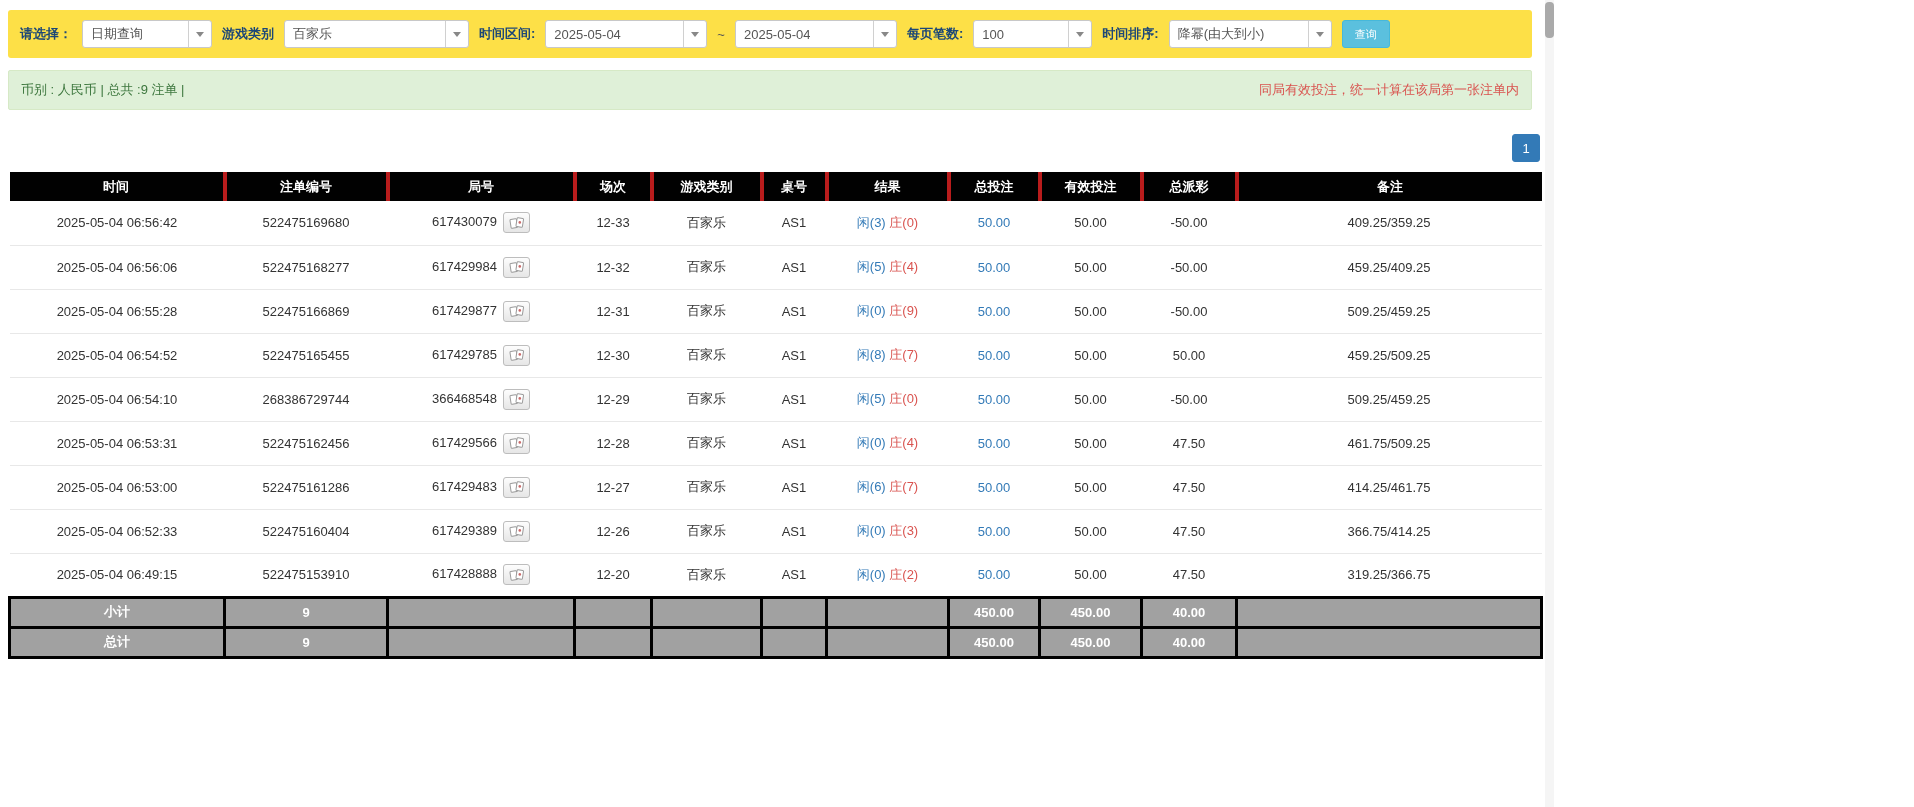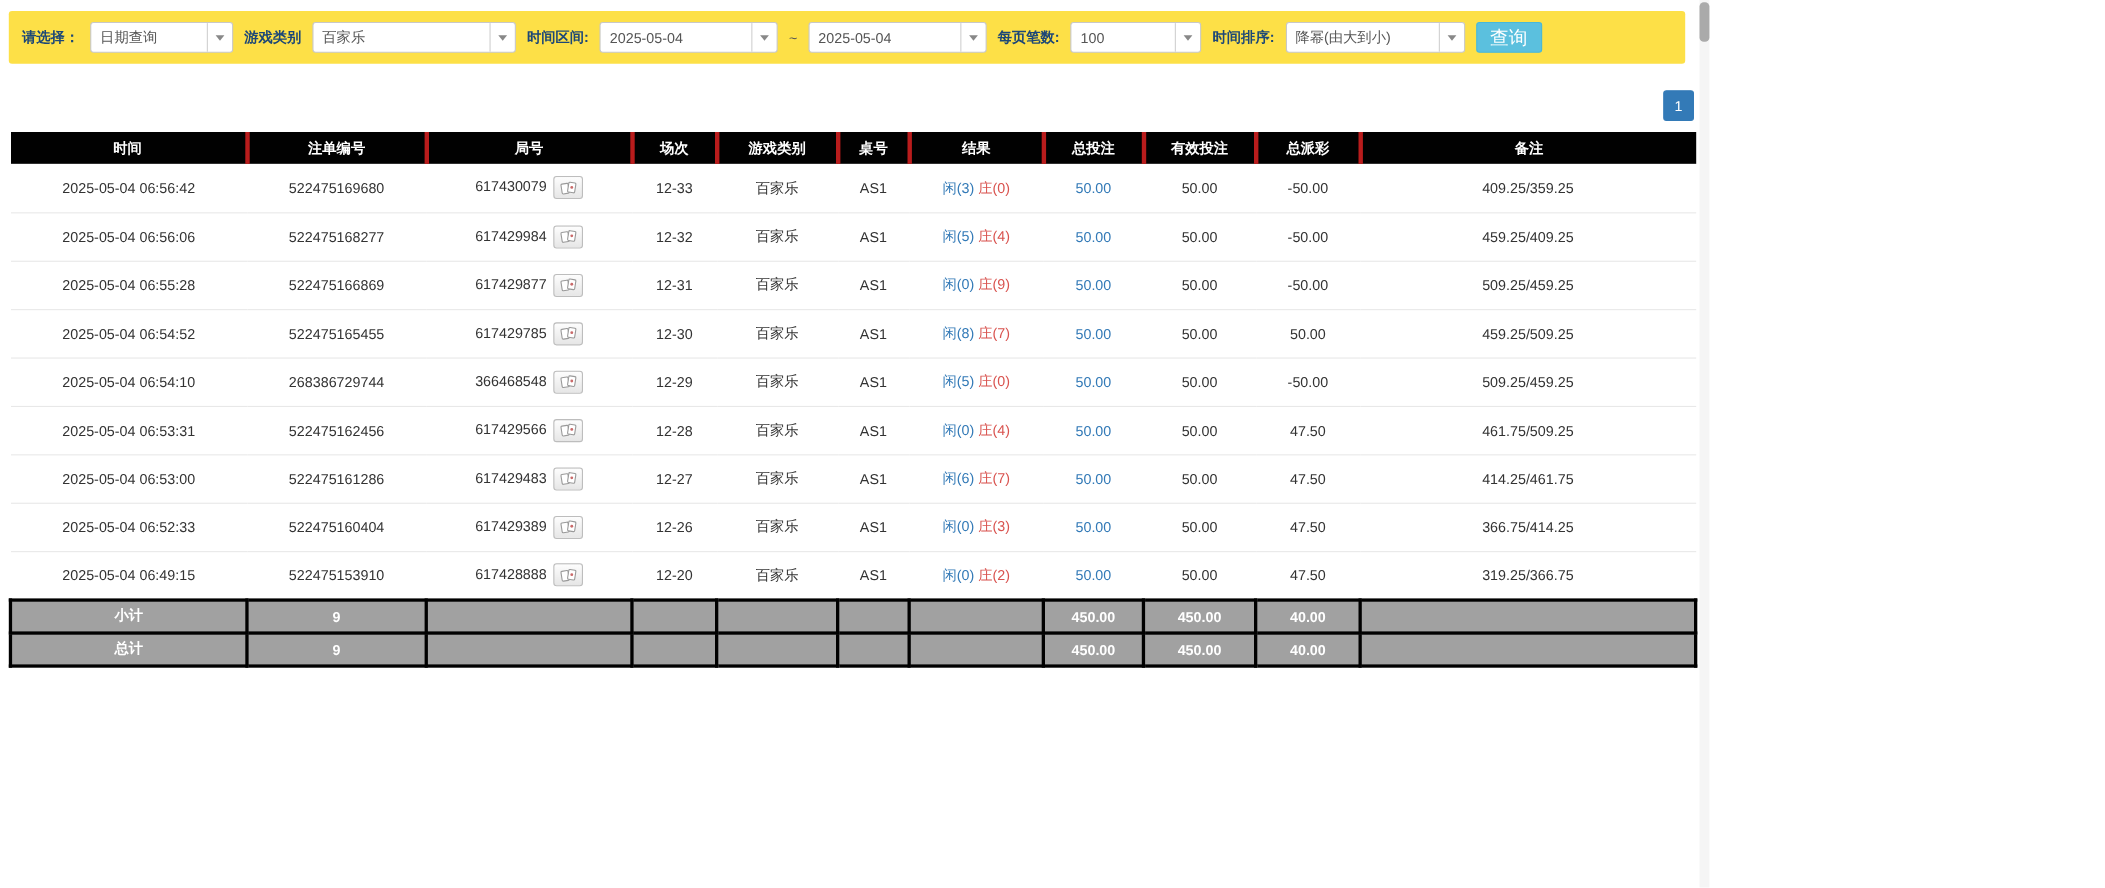--- a/index.html
+++ b/index.html
@@ -32,21 +32,21 @@
     width: 23px; align-self: stretch; border-left: 1px solid #d0d0d0;
     display: flex; align-items: center; justify-content: center; flex: none;
   }
   .caret { width: 0; height: 0; border-left: 4px solid transparent; border-right: 4px solid transparent; border-top: 5px solid #888; }
   .w130 { width: 130px; } .w185 { width: 185px; } .w155 { width: 162px; }
   .w97 { width: 119px; } .w163 { width: 163px; }
   .tilde { color: #555; }
   .btn-query {
     background: #5bc0de; border: 1px solid #46b8da; color: #fff;
     height: 28px; padding: 0 12px; border-radius: 3px; cursor: pointer;
-    font-size: 17px; font-family: inherit; text-align: right;
+    font-size: 11px; font-family: inherit; text-align: right;
   }
 
   
   .summary-bar {
     margin: 12px 8px 0 8px; width: 1524px;
     background: #dff0d8; border: 1px solid #d6e9c6; border-radius: 2px;
     padding: 10px 12px;
     display: flex; justify-content: space-between; align-items: center;
   }
   .summary-left { color: #3c763d; }
@@ -151,20 +151,24 @@
     <div class="select w163">
       <span class="val">降幂(由大到小)</span>
       <span class="caret-box">
           <span class="caret"></span>
         </span>
     </div>
 
     <button class="btn-query">查询</button>
   </div>
 
+  <div class="summary-bar">
+    <span class="summary-left">币别 : 人民币 | 总共 :9 注单 |</span>
+    <span class="summary-right">同局有效投注，统一计算在该局第一张注单内</span>
+  </div>
 
   <div class="pagination">
     <a class="page-btn">1</a>
   </div>
 
   <table class="records-table">
     <colgroup>
       <col style="width:215px">
         <col style="width:163px">
         <col style="width:187px">

